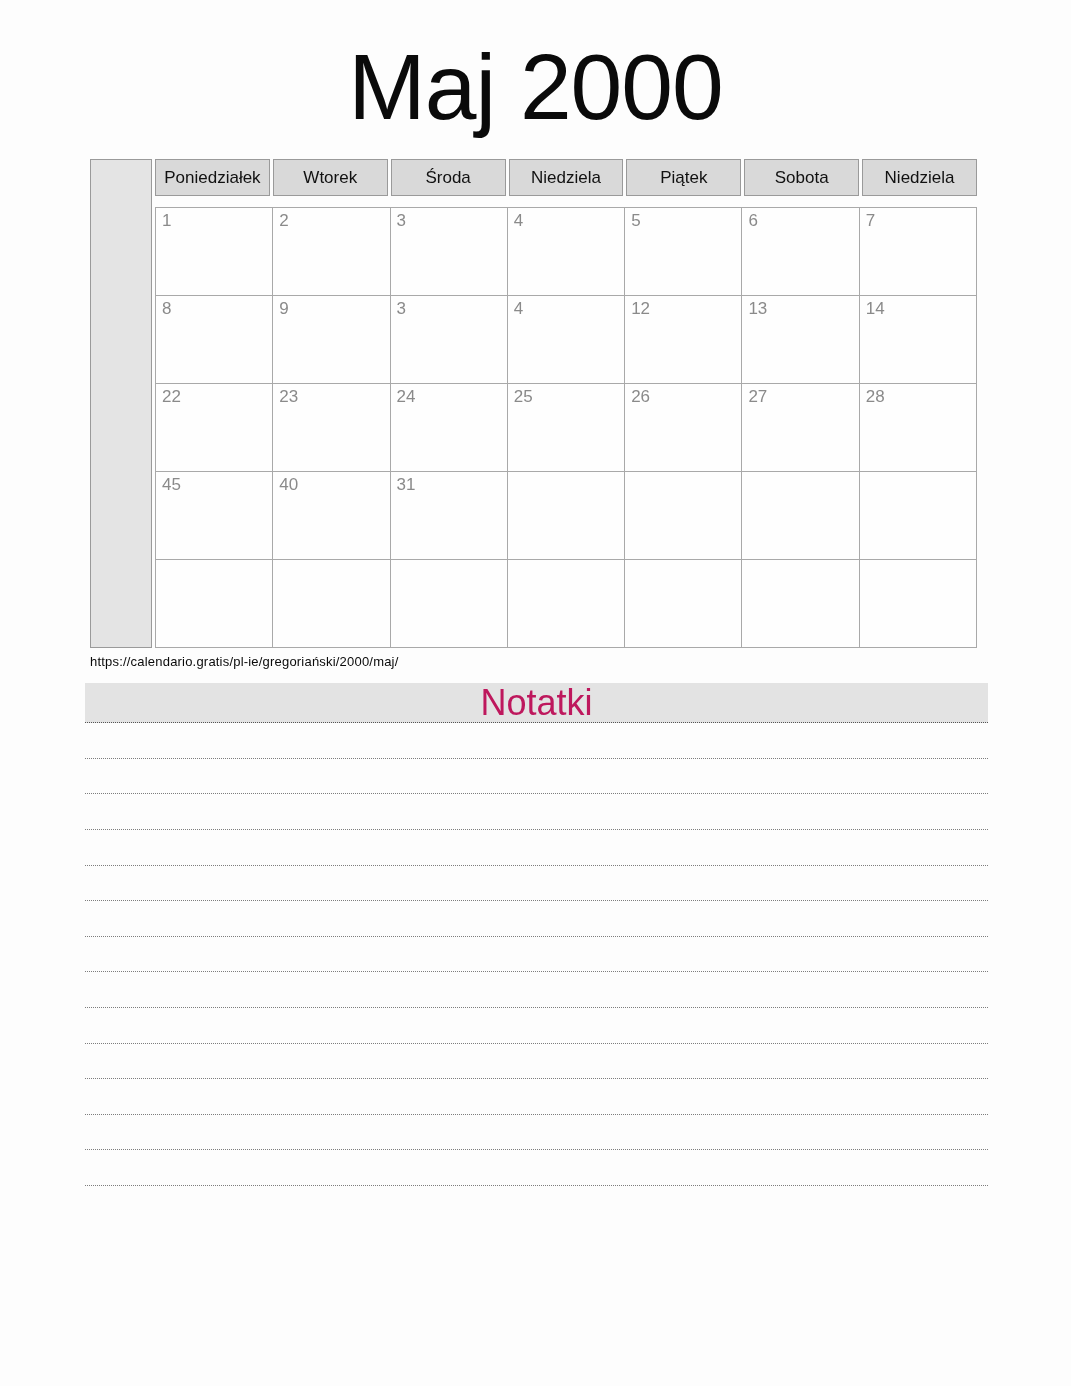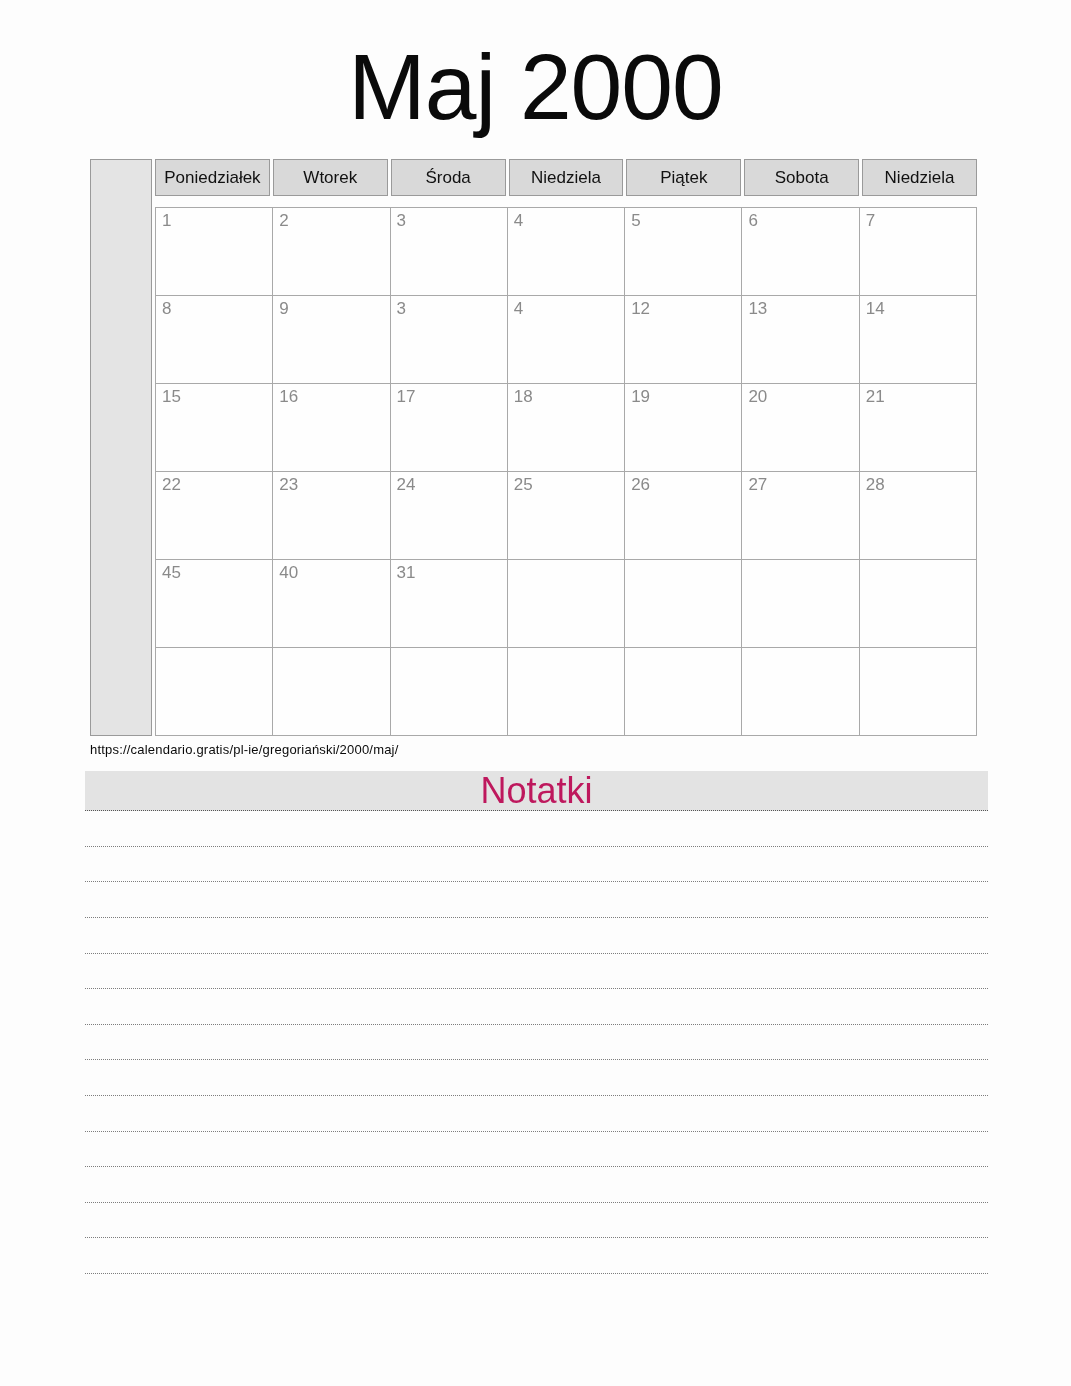--- a/index.html
+++ b/index.html
@@ -132,29 +132,20 @@
             <tr>
               <td>8</td>
               <td>9</td>
               <td>3</td>
               <td>4</td>
               <td>12</td>
               <td>13</td>
               <td>14</td>
             </tr>
             <tr>
-              <td>15</td>
-              <td>16</td>
-              <td>17</td>
-              <td>18</td>
-              <td>19</td>
-              <td>20</td>
-              <td>21</td>
-            </tr>
-            <tr>
               <td>22</td>
               <td>23</td>
               <td>24</td>
               <td>25</td>
               <td>26</td>
               <td>27</td>
               <td>28</td>
             </tr>
             <tr>
               <td>45</td>

